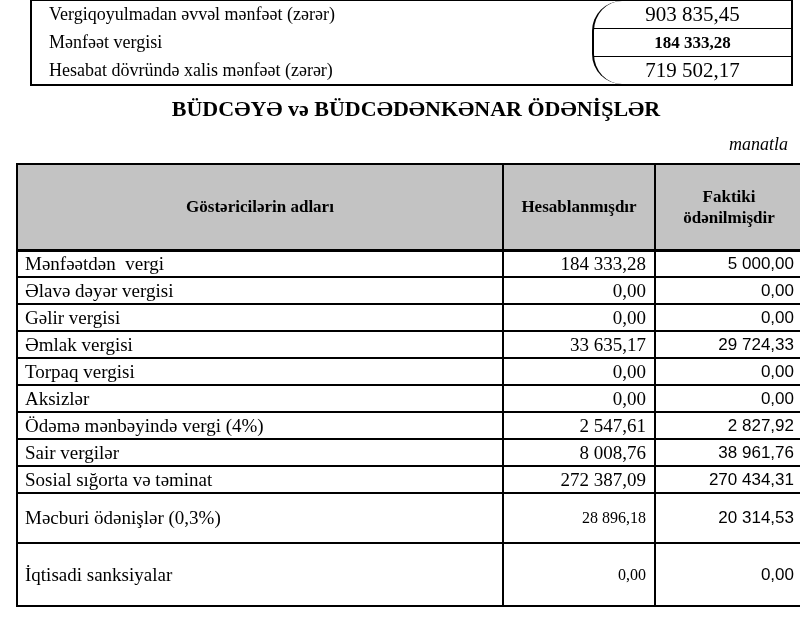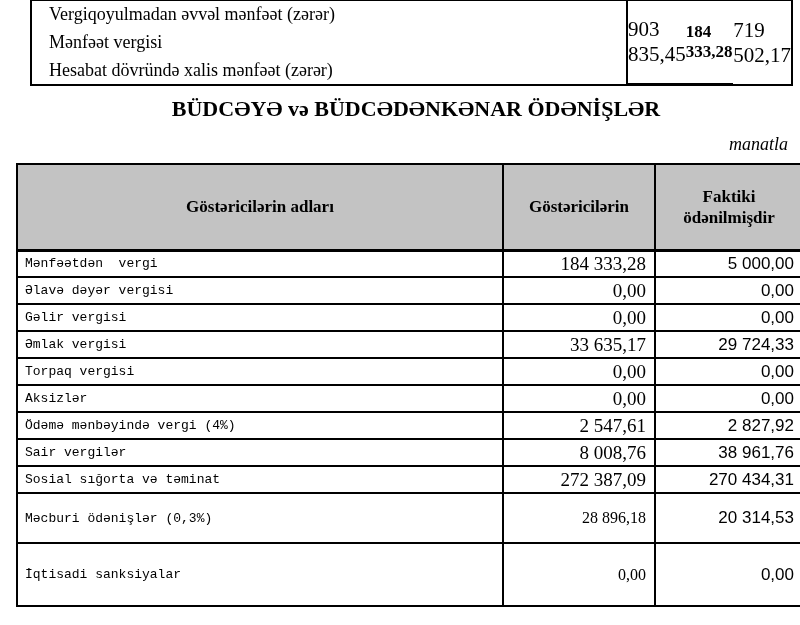--- a/index.html
+++ b/index.html
@@ -21,21 +21,21 @@
     border: 2px solid #000;
     border-top-width: 1px;
   }
   .tt-left { flex: 1; display: flex; flex-direction: column; }
   .tt-label {
     flex: 1; display: flex; align-items: center;
     padding-left: 17px;
     font-weight: normal; font-size: 18px;
     white-space: nowrap;
   }
-  .tt-right { width: 165px; border-left: 2px solid #000; display: flex; flex-direction: row; }
+  .tt-right { width: 199px; border-left: 2px solid #000; display: flex; flex-direction: column; border-radius: 30px; }
   .tt-value {
     flex: 1; display: flex; align-items: center; justify-content: center;
     font-size: 21px;
     border-bottom: 1px solid #000;
   }
   .tt-value:last-child { border-bottom: none; }
   .tt-value-bold { font-weight: bold; font-size: 17px; }
 
   
   .doc-title {
@@ -63,24 +63,23 @@
     background: #c3c3c3;
     height: 86px;
     font-weight: bold; font-size: 17px;
     text-align: center;
     border-bottom: 3px solid #000;
   }
   .hwrap { max-width: 120px; margin: 0 auto; word-break: break-all; line-height: 1.25; }
   .fwrap { max-width: 118px; margin: 0 auto; line-height: 1.25; }
   .main-table td { height: 27px; }
   .td-label {
-    font-size: 13px;
+    font-size: 19px;
     padding-left: 7px;
     white-space: pre-wrap;
-    font-family: Liberation Mono, monospace;
   }
   .td-num { text-align: right; padding-right: 8px; }
   .num-calc { font-size: 19px; }
   .num-paid { font-family: "Liberation Sans", sans-serif; font-size: 17px; }
   
   .main-table tbody tr:nth-child(10) td { height: 50px; }
   .main-table tbody tr:nth-child(10) .num-calc { font-size: 16px; text-align: right; }
   
   .main-table tbody tr:nth-child(11) td { height: 63px; }
   .main-table tbody tr:nth-child(11) .num-calc { font-size: 16px; }
@@ -112,21 +111,21 @@
       <col style="width: 486px">
       <col style="width: 152px">
       <col style="width: 148px">
     </colgroup>
     <thead>
       <tr>
         <th>
           <div>Göstəricilərin adları</div>
         </th>
         <th>
-          <div class="hwrap">Göstəricilərin</div>
+          <div class="hwrap">Hesablanmışdır</div>
         </th>
         <th>
           <div class="fwrap">Faktiki ödənilmişdir</div>
         </th>
       </tr>
     </thead>
     <tbody>
         <tr>
           <td class="td-label">Mənfəətdən  vergi</td>
           <td class="td-num num-calc">184 333,28</td>

